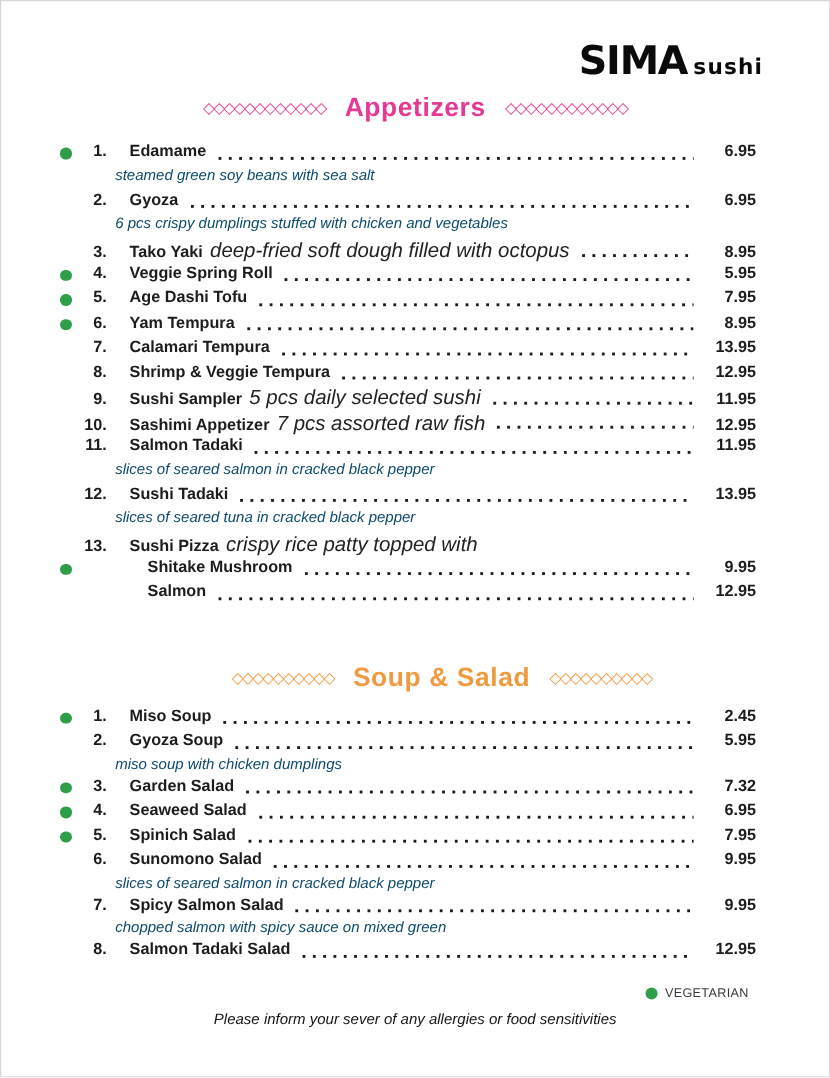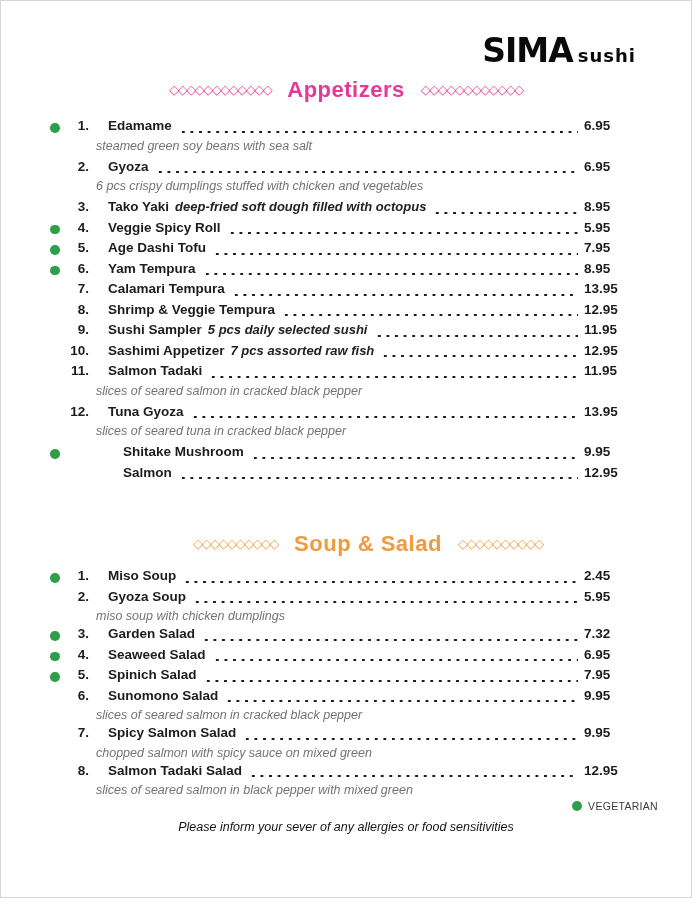--- a/index.html
+++ b/index.html
@@ -22,30 +22,30 @@
   
   .menu{margin-top:12px;}
   .sec--soup .menu{margin-top:8px;}
   .row{display:flex;align-items:baseline;height:20.5px;font-size:13.5px;font-weight:bold;
        padding:0 61px 0 44px;white-space:nowrap;}
   .dot{width:20px;height:10px;flex:none;align-self:center;position:relative;}
   .dot.on::after{content:'';position:absolute;left:5px;top:0;width:9.5px;height:9.5px;border-radius:50%;background:#2f9e48;}
   .num{width:24px;flex:none;text-align:right;}
   .name{margin-left:7px;padding-left:12px;}
   .sub .name{margin-left:22px;}
-  .inline{margin-left:6px;font-weight:bold;font-style:italic;font-size:13px;color:#222;}
+  .inline{margin-left:6px;font-weight:normal;font-style:italic;font-size:17px;color:#222;}
   .leader{flex:1;align-self:stretch;margin:0 6px 0 7px;
           background-image:radial-gradient(circle,#1c1c1c 1.15px,transparent 1.5px);
           background-size:8.6px 4px;background-repeat:repeat-x;background-position:0 calc(100% - 5px);}
-  .price{min-width:46px;flex:none;text-align:left;}
-  .desc{margin:0 61px 6px 95px;height:14px;line-height:14px;font-style:italic;font-size:12.5px;font-weight:normal;color:#737373;white-space:nowrap;}
+  .price{min-width:46px;flex:none;text-align:right;}
+  .desc{margin:0 61px 6px 95px;height:14px;line-height:14px;font-style:italic;font-size:12.5px;font-weight:normal;color:#0c4a6e;white-space:nowrap;}
   .sec--soup .desc{margin-bottom:3px;}
 
   
-  .legend{margin-top:3px;padding-right:33px;display:flex;justify-content:flex-end;align-items:center;height:12px;}
+  .legend{margin-top:18px;padding-right:67px;display:flex;justify-content:flex-end;align-items:center;height:12px;}
   .legend-dot{width:10px;height:10px;border-radius:50%;background:#2f9e48;margin-right:6px;flex:none;}
   .legend-label{font-size:10.5px;letter-spacing:.3px;color:#3a3a3a;}
   .note{margin-top:8px;text-align:center;font-style:italic;font-size:12.5px;color:#141414;}
 </style>
 </head>
 <body>
 
 <div class="page">
 
   <div class="logo-row">
@@ -82,21 +82,21 @@
         <span class="num">3.</span>
         <span class="name">Tako Yaki</span>
         <span class="inline">deep-fried soft dough filled with octopus</span>
         <span class="leader"></span>
         <span class="price">8.95</span>
       </div>
 
       <div class="row">
         <span class="dot on"></span>
         <span class="num">4.</span>
-        <span class="name">Veggie Spicy Roll</span>
+        <span class="name">Veggie Spring Roll</span>
         <span class="leader"></span>
         <span class="price">5.95</span>
       </div>
 
       <div class="row">
         <span class="dot on"></span>
         <span class="num">5.</span>
         <span class="name">Age Dashi Tofu</span>
         <span class="leader"></span>
         <span class="price">7.95</span>
@@ -149,26 +149,32 @@
         <span class="num">11.</span>
         <span class="name">Salmon Tadaki</span>
         <span class="leader"></span>
         <span class="price">11.95</span>
       </div>
       <div class="desc">slices of seared salmon in cracked black pepper</div>
 
       <div class="row">
         <span class="dot"></span>
         <span class="num">12.</span>
-        <span class="name">Tuna Gyoza</span>
+        <span class="name">Sushi Tadaki</span>
         <span class="leader"></span>
         <span class="price">13.95</span>
       </div>
       <div class="desc">slices of seared tuna in cracked black pepper</div>
 
+      <div class="row">
+        <span class="dot"></span>
+        <span class="num">13.</span>
+        <span class="name">Sushi Pizza</span>
+        <span class="inline">crispy rice patty topped with</span>
+      </div>
 
       <div class="row sub">
         <span class="dot on"></span>
         <span class="num"></span>
         <span class="name">Shitake Mushroom</span>
         <span class="leader"></span>
         <span class="price">9.95</span>
       </div>
 
 
@@ -249,21 +255,20 @@
       </div>
       <div class="desc">chopped salmon with spicy sauce on mixed green</div>
 
       <div class="row">
         <span class="dot"></span>
         <span class="num">8.</span>
         <span class="name">Salmon Tadaki Salad</span>
         <span class="leader"></span>
         <span class="price">12.95</span>
       </div>
-      <div class="desc">slices of seared salmon in black pepper with mixed green</div>
 
     </div>
   </div>
 
   <div class="legend">
     <span class="legend-dot"></span>
     <span class="legend-label">VEGETARIAN</span>
   </div>
   <div class="note">Please inform your sever of any allergies or food sensitivities</div>
 

